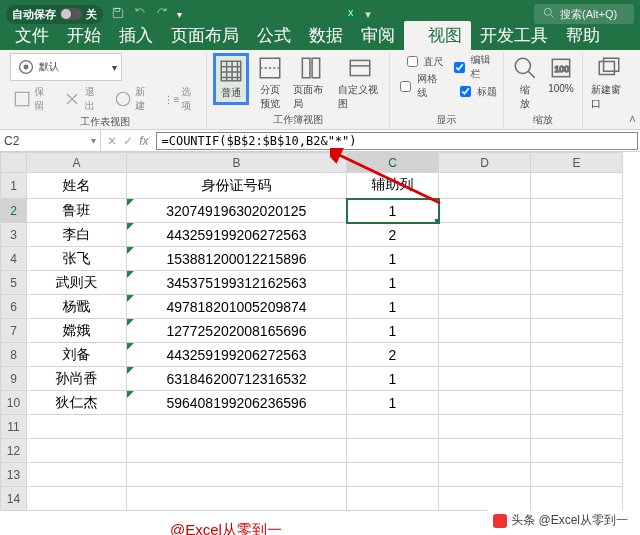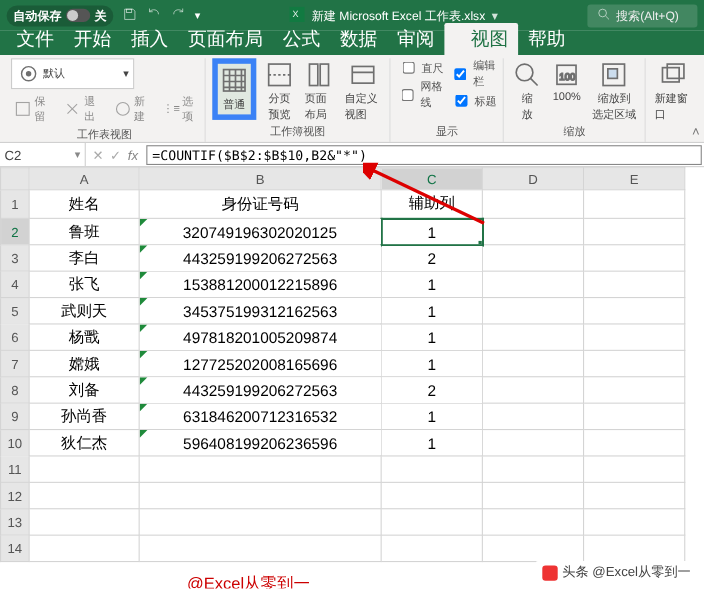--- a/index.html
+++ b/index.html
@@ -76,21 +76,21 @@
   .rvlist { display:flex; flex-direction:column; gap:2px; font-size:10px; color:#555; align-items:flex-end;}
   .rvlist .row{display:flex; align-items:center; gap:3px;}
   .rvlist input[type=checkbox]{width:11px;height:11px;}
   .collapse { position:absolute; right:4px; bottom:2px; cursor:pointer; color:#777;}
   
   .formula-row {
     display:flex; align-items:center; height:22px; border-bottom:1px solid #d0d0d0;
     font-size:12px;
   }
   .namebox {
-    width:78px; border-right:1px solid #d0d0d0; padding:0 4px; display:flex;
+    width:101px; border-right:1px solid #d0d0d0; padding:0 4px; display:flex;
     align-items:center; justify-content:space-between; height:100%;
     color:#444;
   }
   .fxbtns { display:flex; gap:6px; padding:0 6px; color:#888; align-items:center; border-right: none;}
   .fxbtns span{cursor:pointer;}
   .formula-input {
     flex:1; border:1px solid #888; height:18px; margin:1px 2px; padding:0 4px;
     background:#fff; font-family: Consolas, monospace; color:#000; display:flex; align-items:center;
     position:relative;
   }
@@ -168,41 +168,41 @@
     <span><svg viewBox="0 0 24 24">
           <path d="M14 8h5V3M19 8c-4-5-14-4-14 4" fill="none" stroke="#fff"></path>
         </svg></span>
     <span style="font-size:10px;">▾</span>
   </div>
   <div class="title-center">
     <span><svg viewBox="0 0 24 24">
           <rect width="24" height="24" fill="#107c41"></rect>
           <text x="5" y="17" fill="#fff" font-size="14">X</text>
         </svg></span>
-    <span>新建 Microsoft Excel 工作表.xlsx</span>
     <span style="opacity:.8">▾</span>
   </div>
   <div class="search-box">
     <span><svg viewBox="0 0 24 24">
           <circle cx="10" cy="10" r="6" stroke="#fff" fill="none"></circle>
           <path d="M15 15l5 5" stroke="#fff"></path>
         </svg></span>
     <span>搜索(Alt+Q)</span>
   </div>
 </div>
 
 <div class="menutabs">
   <div class="tab">文件</div>
   <div class="tab">开始</div>
   <div class="tab">插入</div>
   <div class="tab">页面布局</div>
   <div class="tab">公式</div>
   <div class="tab">数据</div>
   <div class="tab">审阅</div>
   <div class="tab active">视图</div>
+  <div class="tab">开发工具</div>
   <div class="tab">帮助</div>
 </div>
 
 <div class="ribbon">
   <div class="rgroup">
     <div class="items">
       <div style="display:flex;flex-direction:column;gap:2px;">
         <div class="ritem" style="width:112px;border:1px solid #ccc;background:#fff;flex-direction:row;justify-content:flex-start;padding:2px 4px;">
             <svg viewBox="0 0 24 24">
               <circle cx="12" cy="12" r="7"></circle>
@@ -235,21 +235,21 @@
               <span>选项</span>
             </div>
         </div>
       </div>
     </div>
     <div class="label">工作表视图</div>
   </div>
 
   <div class="rgroup">
     <div class="items">
-      <div class="ritem big" style="background:#e0e8e0;border:5px solid #3b82f6;">
+      <div class="ritem big" style="background:#e0e8e0;border:3px solid #3b82f6;">
           <svg viewBox="0 0 24 24">
             <rect x="3" y="3" width="18" height="18"></rect>
             <path d="M3 8h18M3 13h18M3 18h18M8 3v18M13 3v18M18 3v18"></path>
           </svg>
           <span>普通</span>
         </div>
       <div class="ritem big">
           <svg viewBox="0 0 24 24">
             <rect x="3" y="3" width="18" height="18"></rect>
             <path d="M3 12h18" stroke-dasharray="2"></path>
@@ -311,28 +311,20 @@
           <span style="white-space:pre;">缩
 放</span>
         </div>
       <div class="ritem big">
           <svg viewBox="0 0 24 24">
             <rect x="4" y="4" width="16" height="16"></rect>
             <text x="6" y="16" font-size="8" fill="#2c7">100</text>
           </svg>
           <span>100%</span>
         </div>
-      <div class="ritem big">
-          <svg viewBox="0 0 24 24">
-            <rect x="3" y="3" width="18" height="18"></rect>
-            <rect x="7" y="7" width="8" height="8" fill="#cde"></rect>
-          </svg>
-          <span style="white-space:pre;text-align:center;">缩放到
-选定区域</span>
-        </div>
     </div>
     <div class="label">缩放</div>
   </div>
 
   <div class="rgroup" style="border-right:none;">
     <div class="items">
       <div class="ritem big">
           <svg viewBox="0 0 24 24">
             <rect x="3" y="6" width="14" height="12"></rect>
             <rect x="7" y="3" width="14" height="12"></rect>

